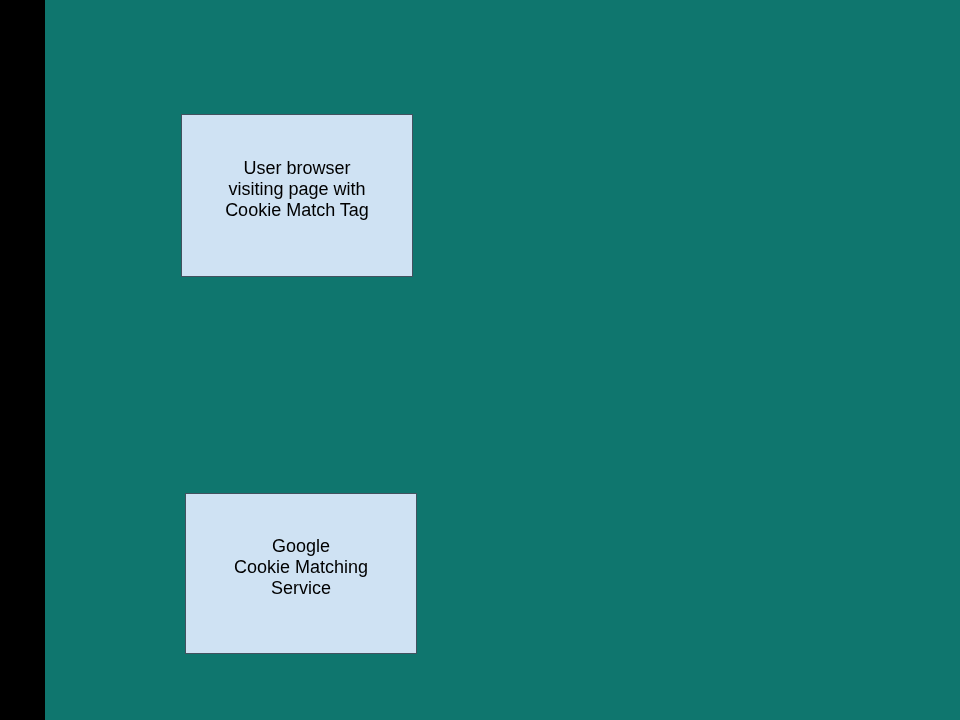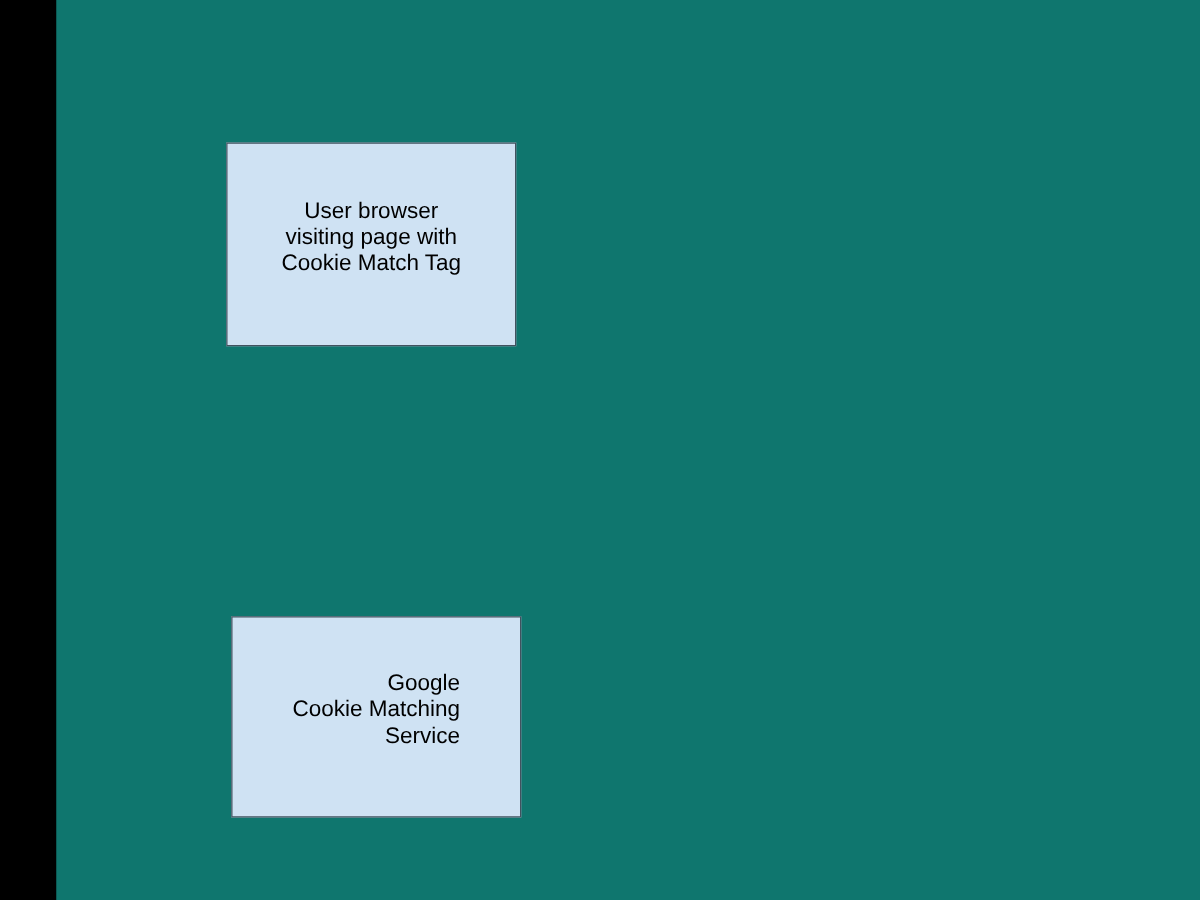--- a/index.html
+++ b/index.html
@@ -56,19 +56,19 @@
 
 <div class="canvas" style="background: #0f766e; margin-left: 45px;">
 
   <div class="node" id="node-user-browser" style="background: rgb(207, 226, 243);">
     <span class="node-label" style="color: rgb(0, 0, 0);">User browser
 visiting page with
 Cookie Match Tag</span>
   </div>
 
 
-  <div class="node" id="node-google-cookie-matching-service" style="background: rgb(207, 226, 243); text-align: right;">
+  <div class="node" id="node-google-cookie-matching-service" style="background: rgb(207, 226, 243);">
     <span class="node-label" style="color: rgb(0, 0, 0);">Google
 Cookie Matching
 Service</span>
   </div>
 
 </div>
 
 </body></html>

